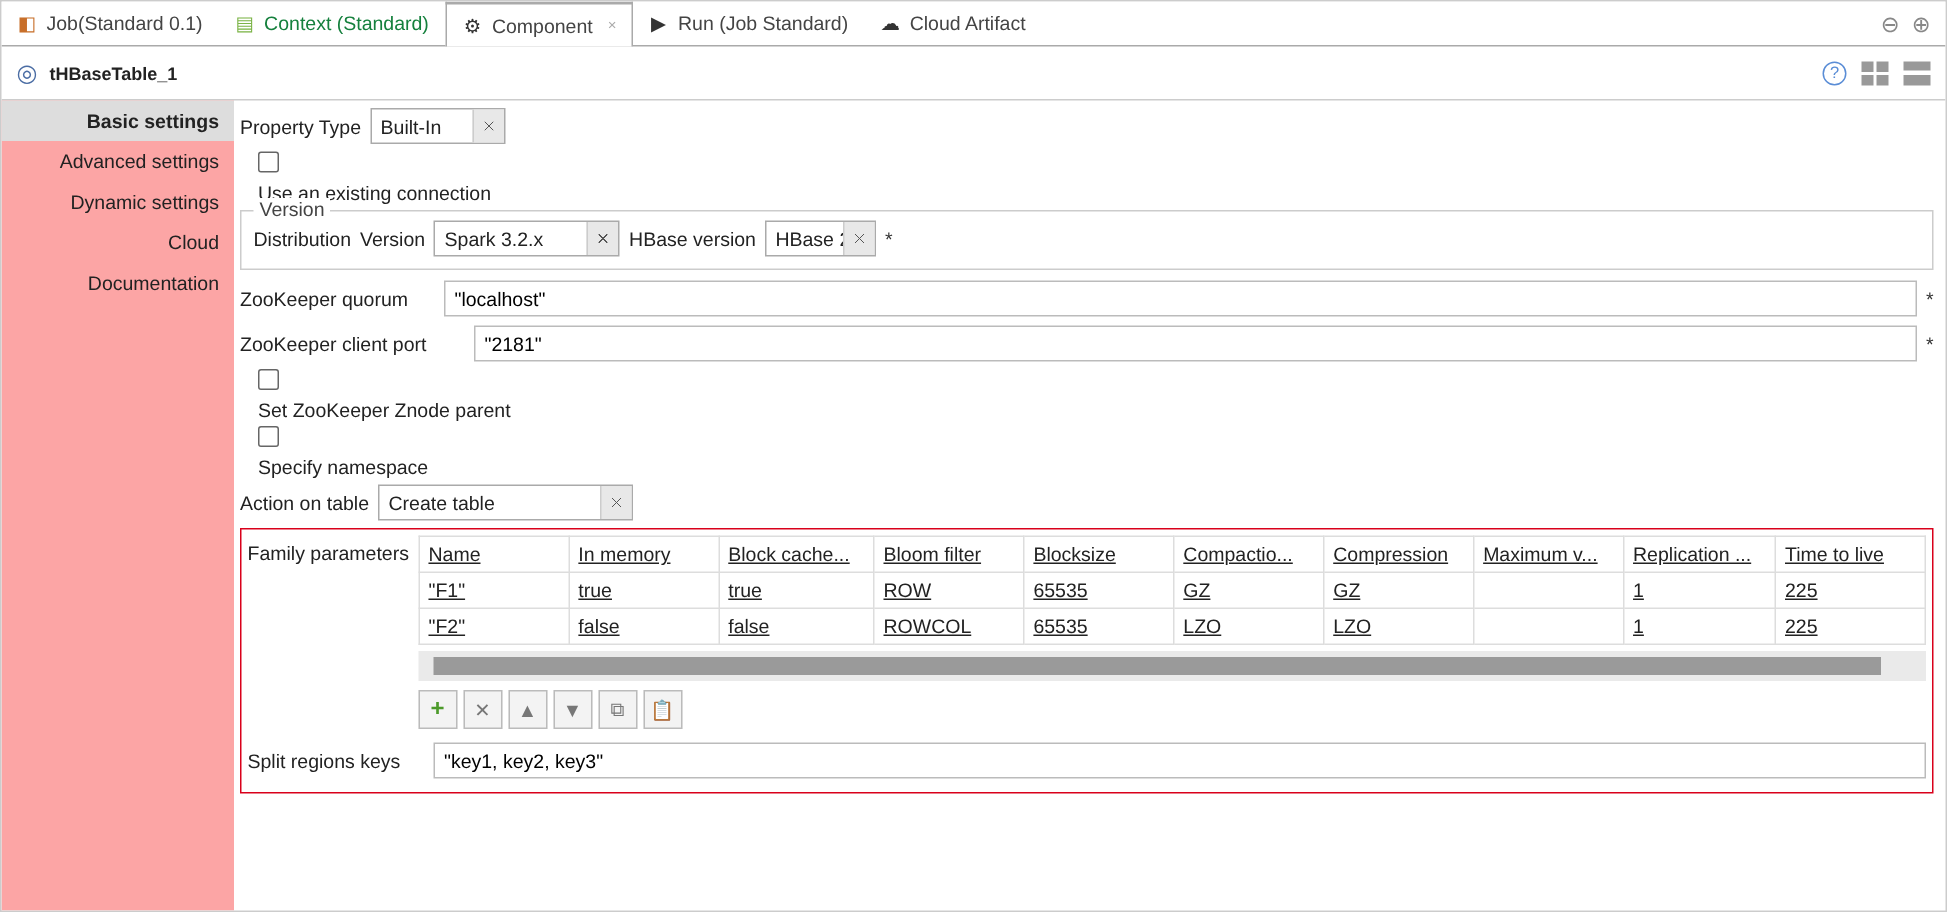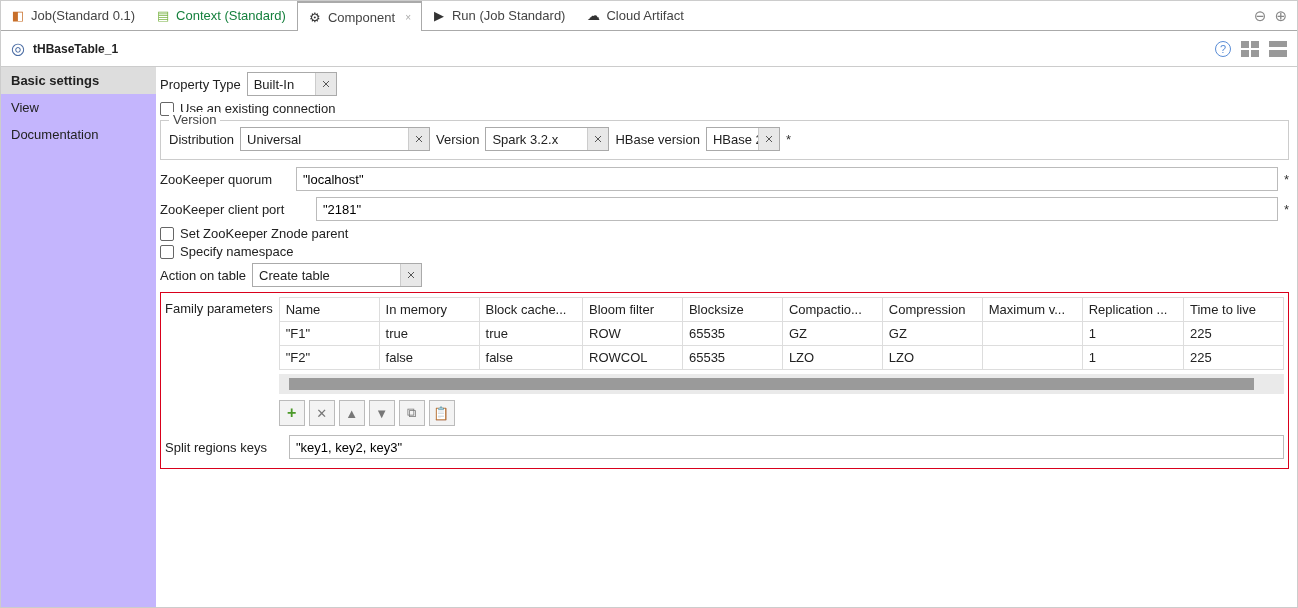--- a/index.html
+++ b/index.html
@@ -24,51 +24,51 @@
   .title-bar h1 { font-size: 12px; font-weight: bold; flex: 1; }
   .title-bar .toolbar-right { display: flex; align-items: center; gap: 10px; }
   .grid-btn { width: 18px; height: 16px; display: inline-grid; grid-template-columns: 1fr 1fr; grid-template-rows: 1fr 1fr; gap: 2px; cursor: pointer; }
   .grid-btn span { background: #999; }
   .rows-btn { width: 18px; height: 16px; display: inline-grid; grid-template-rows: 1fr 1fr; gap: 3px; cursor: pointer; }
   .rows-btn span { background: #999; }
   .help-circle { width: 16px; height: 16px; border: 1px solid #5a8dd6; border-radius: 50%; color: #5a8dd6; font-size: 11px; display: flex; align-items: center; justify-content: center; cursor: pointer; }
 
   
   .body { display: flex; height: calc(100% - 66px); }
-  .sidebar { width: 155px; background: #c4b5fd; }
+  .sidebar { width: 155px; background: #fca5a5; text-align: right; }
   .sidebar-item { padding: 6px 10px; cursor: pointer; color: #222; }
   .sidebar-item.selected { background: #ddd; font-weight: bold; }
 
   .main { flex: 1; padding: 4px 8px 8px 4px; overflow: auto; }
 
   
   .form-row { display: flex; align-items: center; gap: 6px; margin-bottom: 4px; min-height: 26px; }
   .form-label { white-space: nowrap; }
   .combo { border: 1px solid #aaa; background: #fff; height: 24px; display: inline-flex; align-items: center; padding: 0 6px; min-width: 60px; position: relative; text-align: right; }
   .combo::after { content: ""; position: absolute; right: 0; top: 0; bottom: 0; width: 20px; background: #e8e8e8; border-left: 1px solid #ccc; background-image: linear-gradient(45deg, transparent 45%, #555 45%, #555 55%, transparent 55%), linear-gradient(-45deg, transparent 45%, #555 45%, #555 55%, transparent 55%); background-size: 6px 6px; background-position: center; background-repeat: no-repeat; }
   .text-input { border: 1px solid #bbb; height: 24px; padding: 0 6px; flex: 1; background: #fff; font-family: inherit; font-size: inherit; }
-  .checkbox-row { display: flex; align-items: flex-end; gap: 6px; margin: 3px 0; }
+  .checkbox-row { display: flex; align-items: flex-start; gap: 6px; margin: 3px 12px; flex-direction: column; }
   .checkbox { width: 14px; height: 14px; border: 1px solid #666; border-radius: 2px; cursor: pointer; }
   .asterisk { color: #333; }
 
   
   .fieldset { border: 1px solid #ccc; margin: 4px 0 6px 0; padding: 6px 8px 8px 8px; position: relative; }
   .fieldset > .legend { position: absolute; top: -9px; left: 8px; background: #fff; padding: 0 4px; color: #444; }
 
   .fieldset-version .inner { display: flex; align-items: center; gap: 6px; }
 
   
   .highlight-box { border: 1.5px solid #d9001b; padding: 4px 4px; margin-top: 2px; }
 
   
   .family-table-wrap { display: flex; align-items: flex-start; gap: 6px; }
   .family-label { padding-top: 4px; white-space: nowrap; }
   .family-grid-area { flex: 1; }
   .grid-table { width: 100%; border: 1px solid #bbb; border-collapse: collapse; font-size: 13px; }
-  .grid-table th, .grid-table td { border: 1px solid #ddd; padding: 4px 6px; text-align: left; font-weight: normal; white-space: nowrap; overflow: hidden; text-overflow: ellipsis; }
+  .grid-table th, .grid-table td { border: 1px solid #ddd; padding: 4px 6px; text-align: left; font-weight: normal; white-space: nowrap; overflow: hidden; text-overflow: ellipsis; text-decoration: underline; }
   .grid-table th { background: #fff; color: #222; }
   .col-narrow { width: 9%; }
 
   .hscroll { height: 20px; background: #eaeaea; margin: 4px 0 6px 0; position: relative; }
   .hscroll .thumb { position: absolute; left: 10px; right: 30px; top: 4px; bottom: 4px; background: #9a9a9a; }
 
   .table-toolbar { display: flex; gap: 4px; }
   .tb-btn { width: 26px; height: 26px; border: 1px solid #bbb; background: #f3f3f3; display: flex; align-items: center; justify-content: center; cursor: pointer; color: #777; font-size: 13px; }
   .tb-btn.add { color: #4c9a2a; font-weight: bold; font-size: 16px; }
 
@@ -120,21 +120,23 @@
         <span></span>
         <span></span>
       </span>
   </div>
 </div>
 
 <div class="body">
 
   <div class="sidebar">
     <div class="sidebar-item selected"><span>Basic settings</span></div>
-    <div class="sidebar-item"><span>View</span></div>
+    <div class="sidebar-item"><span>Advanced settings</span></div>
+    <div class="sidebar-item"><span>Dynamic settings</span></div>
+    <div class="sidebar-item"><span>Cloud</span></div>
     <div class="sidebar-item"><span>Documentation</span></div>
   </div>
 
   <div class="main">
 
     <div class="form-row">
       <span class="form-label">Property Type</span>
       <span class="combo" style="width:90px">
           <span>Built-In</span>
         </span>
@@ -142,23 +144,20 @@
 
     <div class="checkbox-row">
       <span class="checkbox"></span>
       <span>Use an existing connection</span>
     </div>
 
     <div class="fieldset fieldset-version">
       <span class="legend">Version</span>
       <div class="inner">
         <span class="form-label">Distribution</span>
-        <span class="combo" style="width:190px">
-            <span>Universal</span>
-          </span>
         <span class="form-label">Version</span>
         <span class="combo" style="width:124px">
             <span>Spark 3.2.x</span>
           </span>
         <span class="form-label">HBase version</span>
         <span class="combo" style="width:74px">
             <span>HBase 2</span>
           </span>
         <span class="asterisk">*</span>
       </div>

